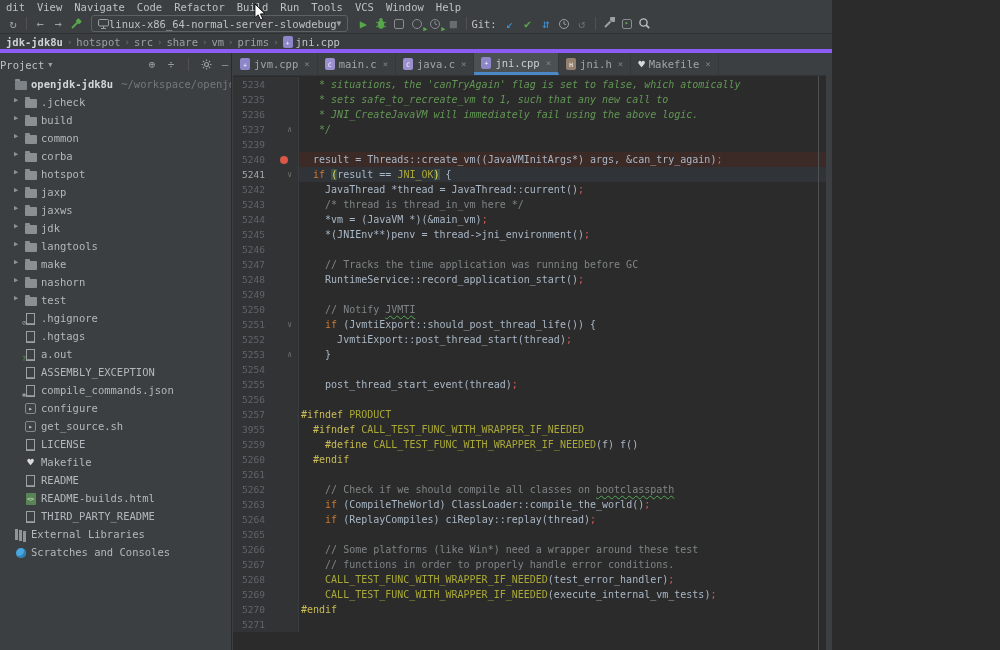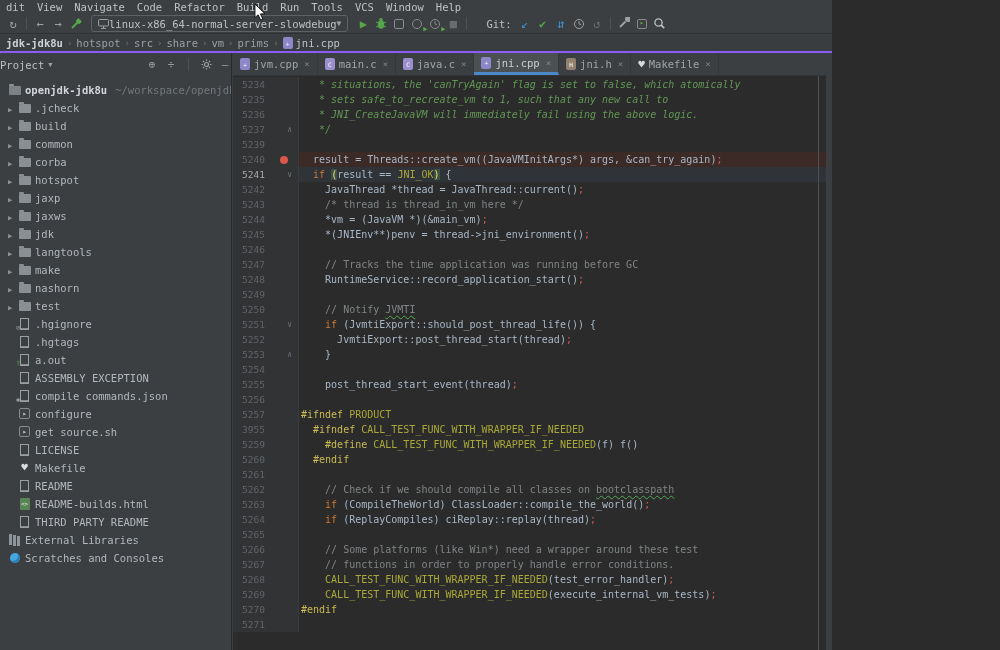--- a/index.html
+++ b/index.html
@@ -16,40 +16,40 @@
   .tbtn{display:inline-flex;align-items:center;justify-content:center;min-width:18px;height:18px;color:#9da0a2;font-size:12px}
   .tbtn.dim{color:#6a6d6f}
   .tbtn.green{color:#57a64a}
   .tbtn.blue{color:#3d94d9}
   .tsep{width:1px;height:13px;background:#515151;margin:0 4px}
   .combo{display:flex;align-items:center;height:17px;border:1px solid #5e6162;border-radius:3px;padding:0 6px;margin:0 6px;color:#bdc1c5;font-size:10.5px;white-space:nowrap}
   .combo .dd{color:#9da0a2;font-size:8px}
   .badge-run{position:relative}
   .badge-run .mini{position:absolute;right:-1px;bottom:0;font-size:7px;color:#57a64a}
   .glyph-box{display:inline-block;width:10px;height:10px;border:1px solid #8a8d8f;border-radius:2px}
-  .gitlabel{color:#bdc1c5;margin:0 4px 0 15px}
+  .gitlabel{color:#bdc1c5;margin:0 4px 0 0}
 
   
-  .crumbs{position:absolute;left:0;top:35px;width:100%;height:18px;background:#3a3d3f;border-bottom:2px solid #8b5cf6;display:flex;align-items:center;padding-left:4px;font-size:10.5px}
+  .crumbs{position:absolute;left:0;top:35px;width:100%;height:18px;background:#3a3d3f;border-bottom:4px solid #8b5cf6;display:flex;align-items:center;padding-left:4px;font-size:10.5px}
   .crumb{color:#9aa0a4;padding:0 2px;white-space:nowrap}
   .crumb.first{color:#cdd2d6;font-weight:bold}
   .crumb.last{color:#bdc3c7;display:inline-flex;align-items:center;gap:3px}
   .crumb-sep{color:#6f7477;font-size:9px;padding:0 2px}
 
   
   .main{position:absolute;left:0;top:53px;width:100%;height:597px}
   .project-panel{position:absolute;left:0;top:0;width:232px;height:100%;background:#3c3f41;border-right:1px solid #2a2a2a;overflow:hidden}
   .pp-header{height:23px;display:flex;align-items:center;padding:0 0;font-size:10.5px;color:#bdc1c5}
   .pp-title{display:flex;align-items:center;gap:4px}
   .pp-title .dd{font-size:7px;color:#9da0a2}
   .pp-tools{margin-left:auto;display:flex;align-items:center;gap:7px;color:#9da0a2}
   .pp-tools .tbtn{min-width:12px;height:14px;font-size:11px}
 
   .tree{position:absolute;left:0;top:23px;right:0;bottom:0;font-size:10.5px;padding-top:2px}
-  .tree-row{height:18px;display:flex;align-items:flex-end;padding-left:8px;white-space:nowrap;color:#b2b8bd;overflow:hidden}
+  .tree-row{height:18px;display:flex;align-items:flex-start;padding-left:14px;white-space:nowrap;color:#b2b8bd;overflow:hidden}
   .tree-row .chev{width:10px;flex:none;color:#8d9195;font-size:7px}
   .tree-row .spc{width:10px;flex:none}
   .tree-row .lbl{margin-left:4px}
   .tree-row .lbl.bold{color:#d2d6da;font-weight:bold}
   .tree-row .extra{margin-left:8px;color:#73787c}
   .ticon{flex:none;display:inline-flex;align-items:center;justify-content:center;width:13px;height:13px;position:relative}
 
   .i-folder{width:12px;height:9px;background:#8a8f93;border-radius:1px;position:relative;margin-top:2px}
   .i-folder::before{content:"";position:absolute;left:0;top:-2px;width:5px;height:2px;background:#8a8f93;border-radius:1px 1px 0 0}
   .i-folder.root{background:#7d8286}

